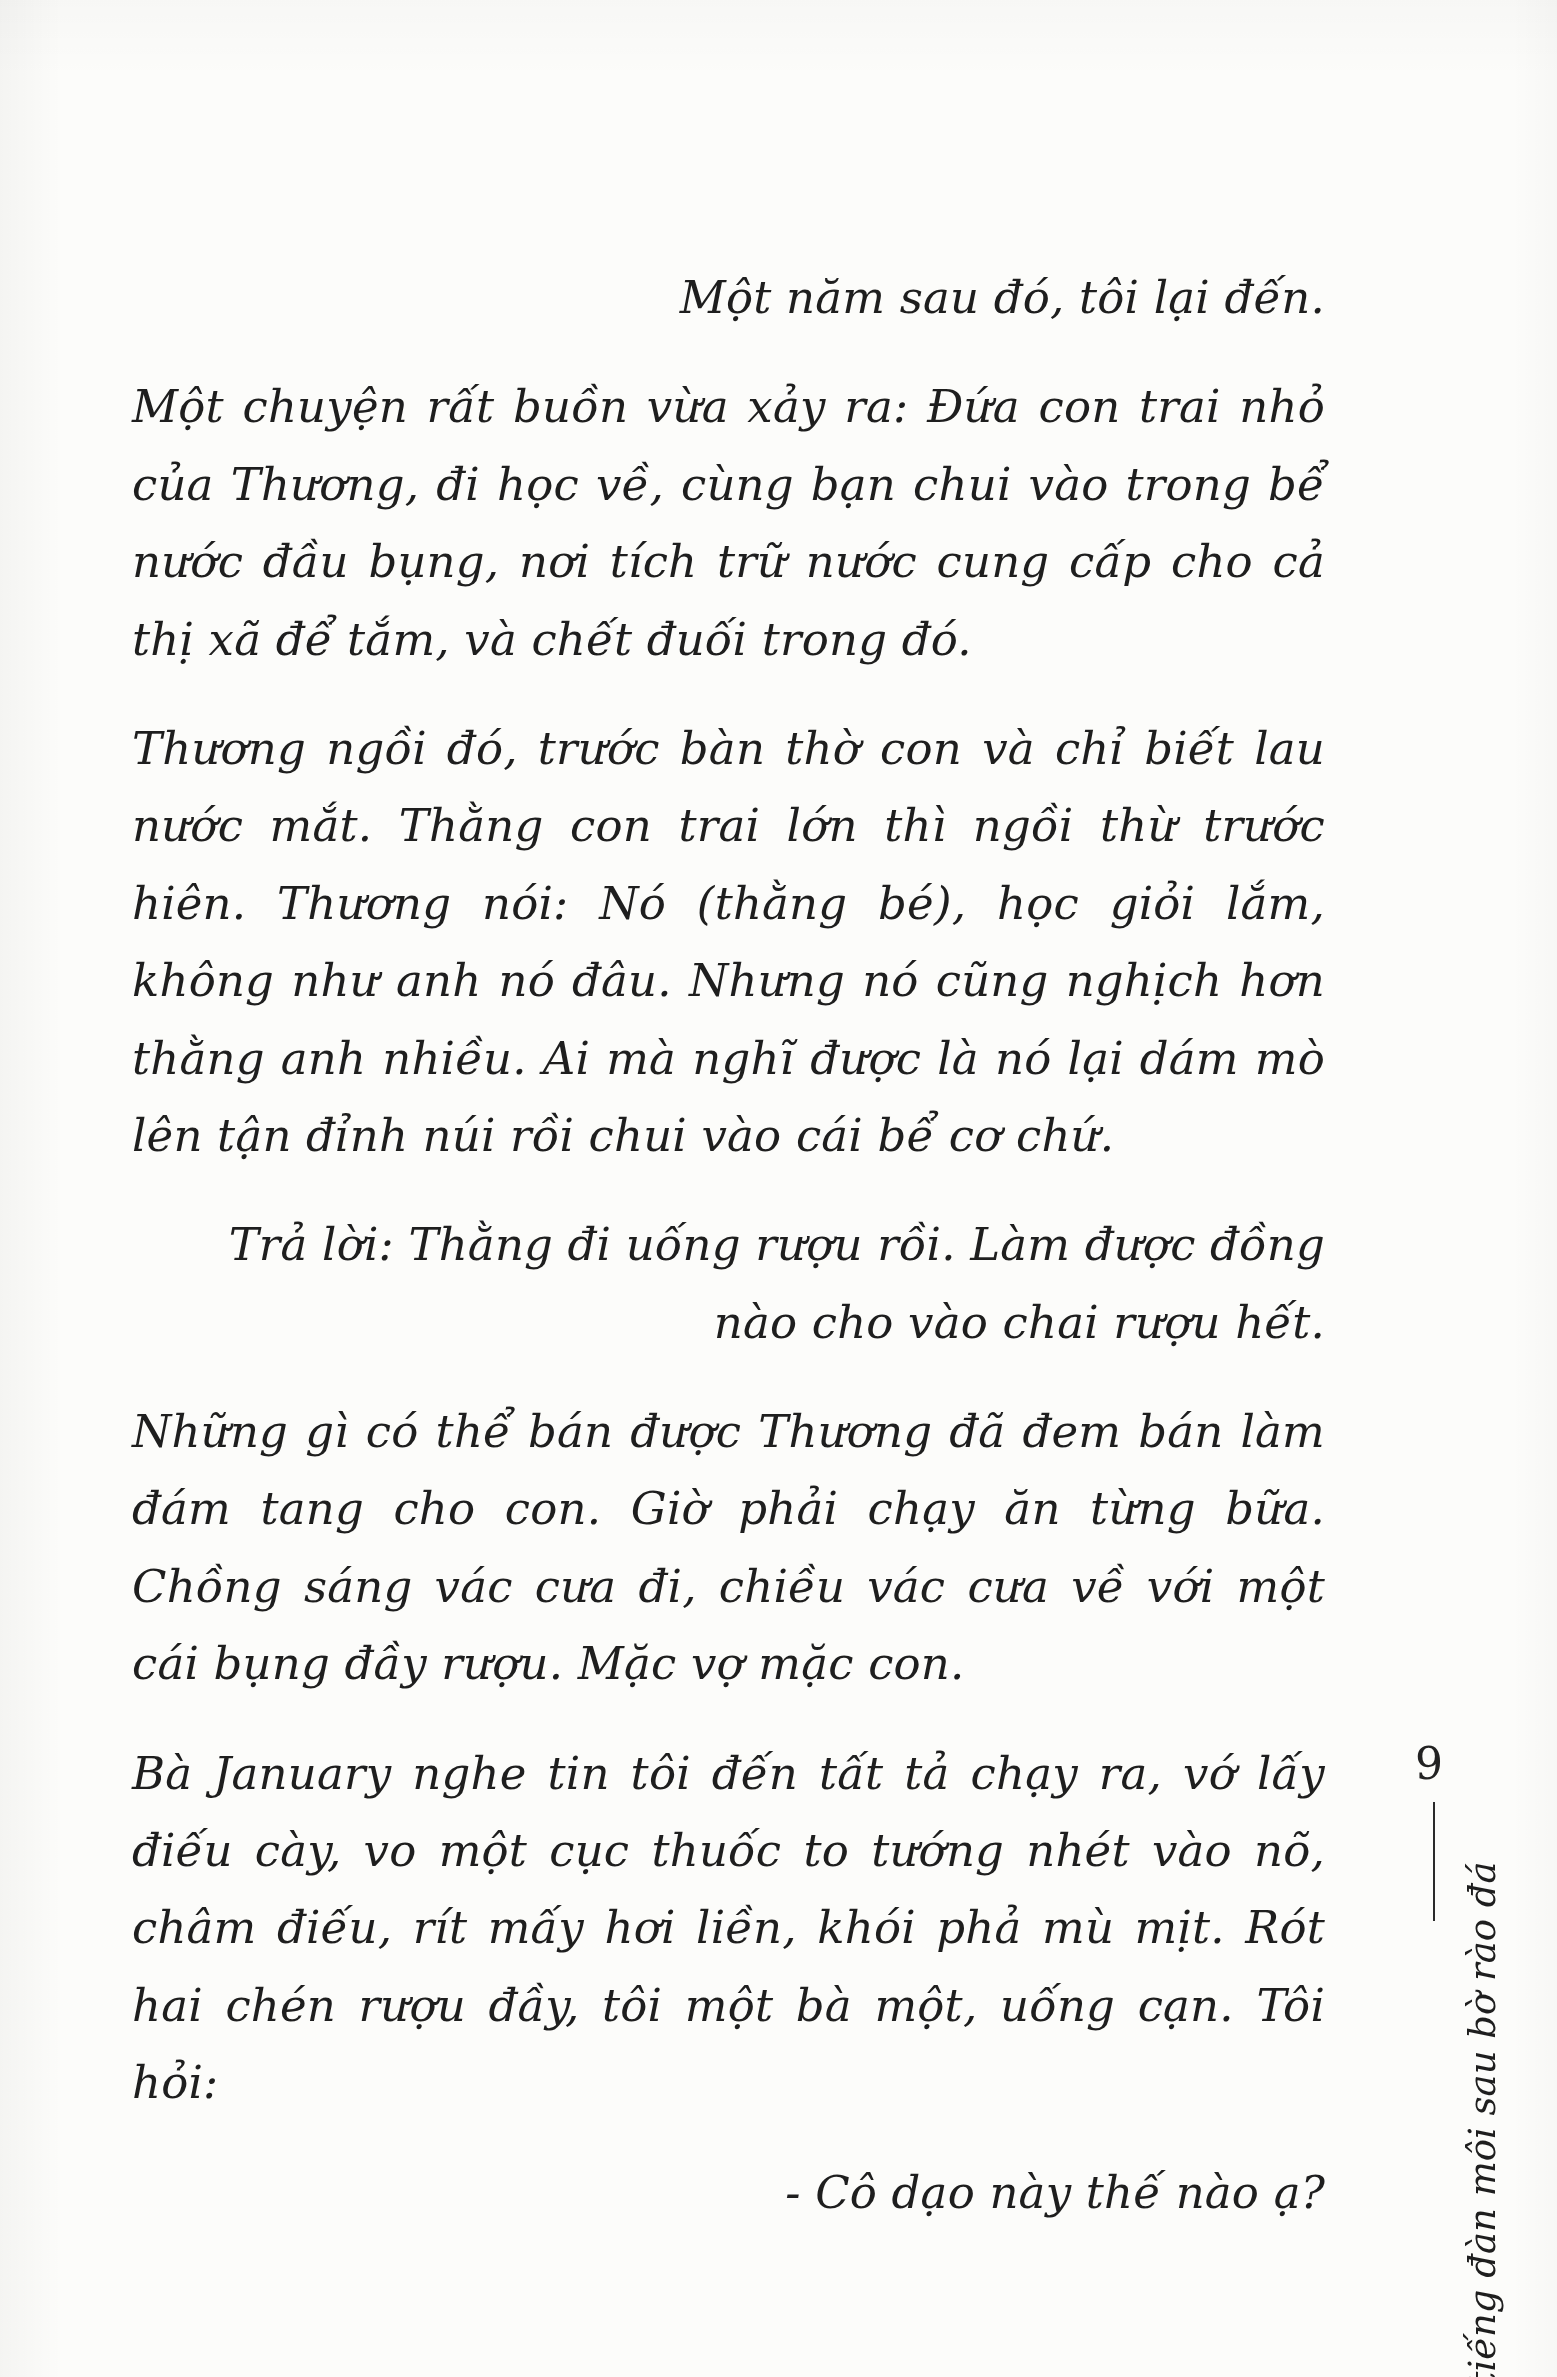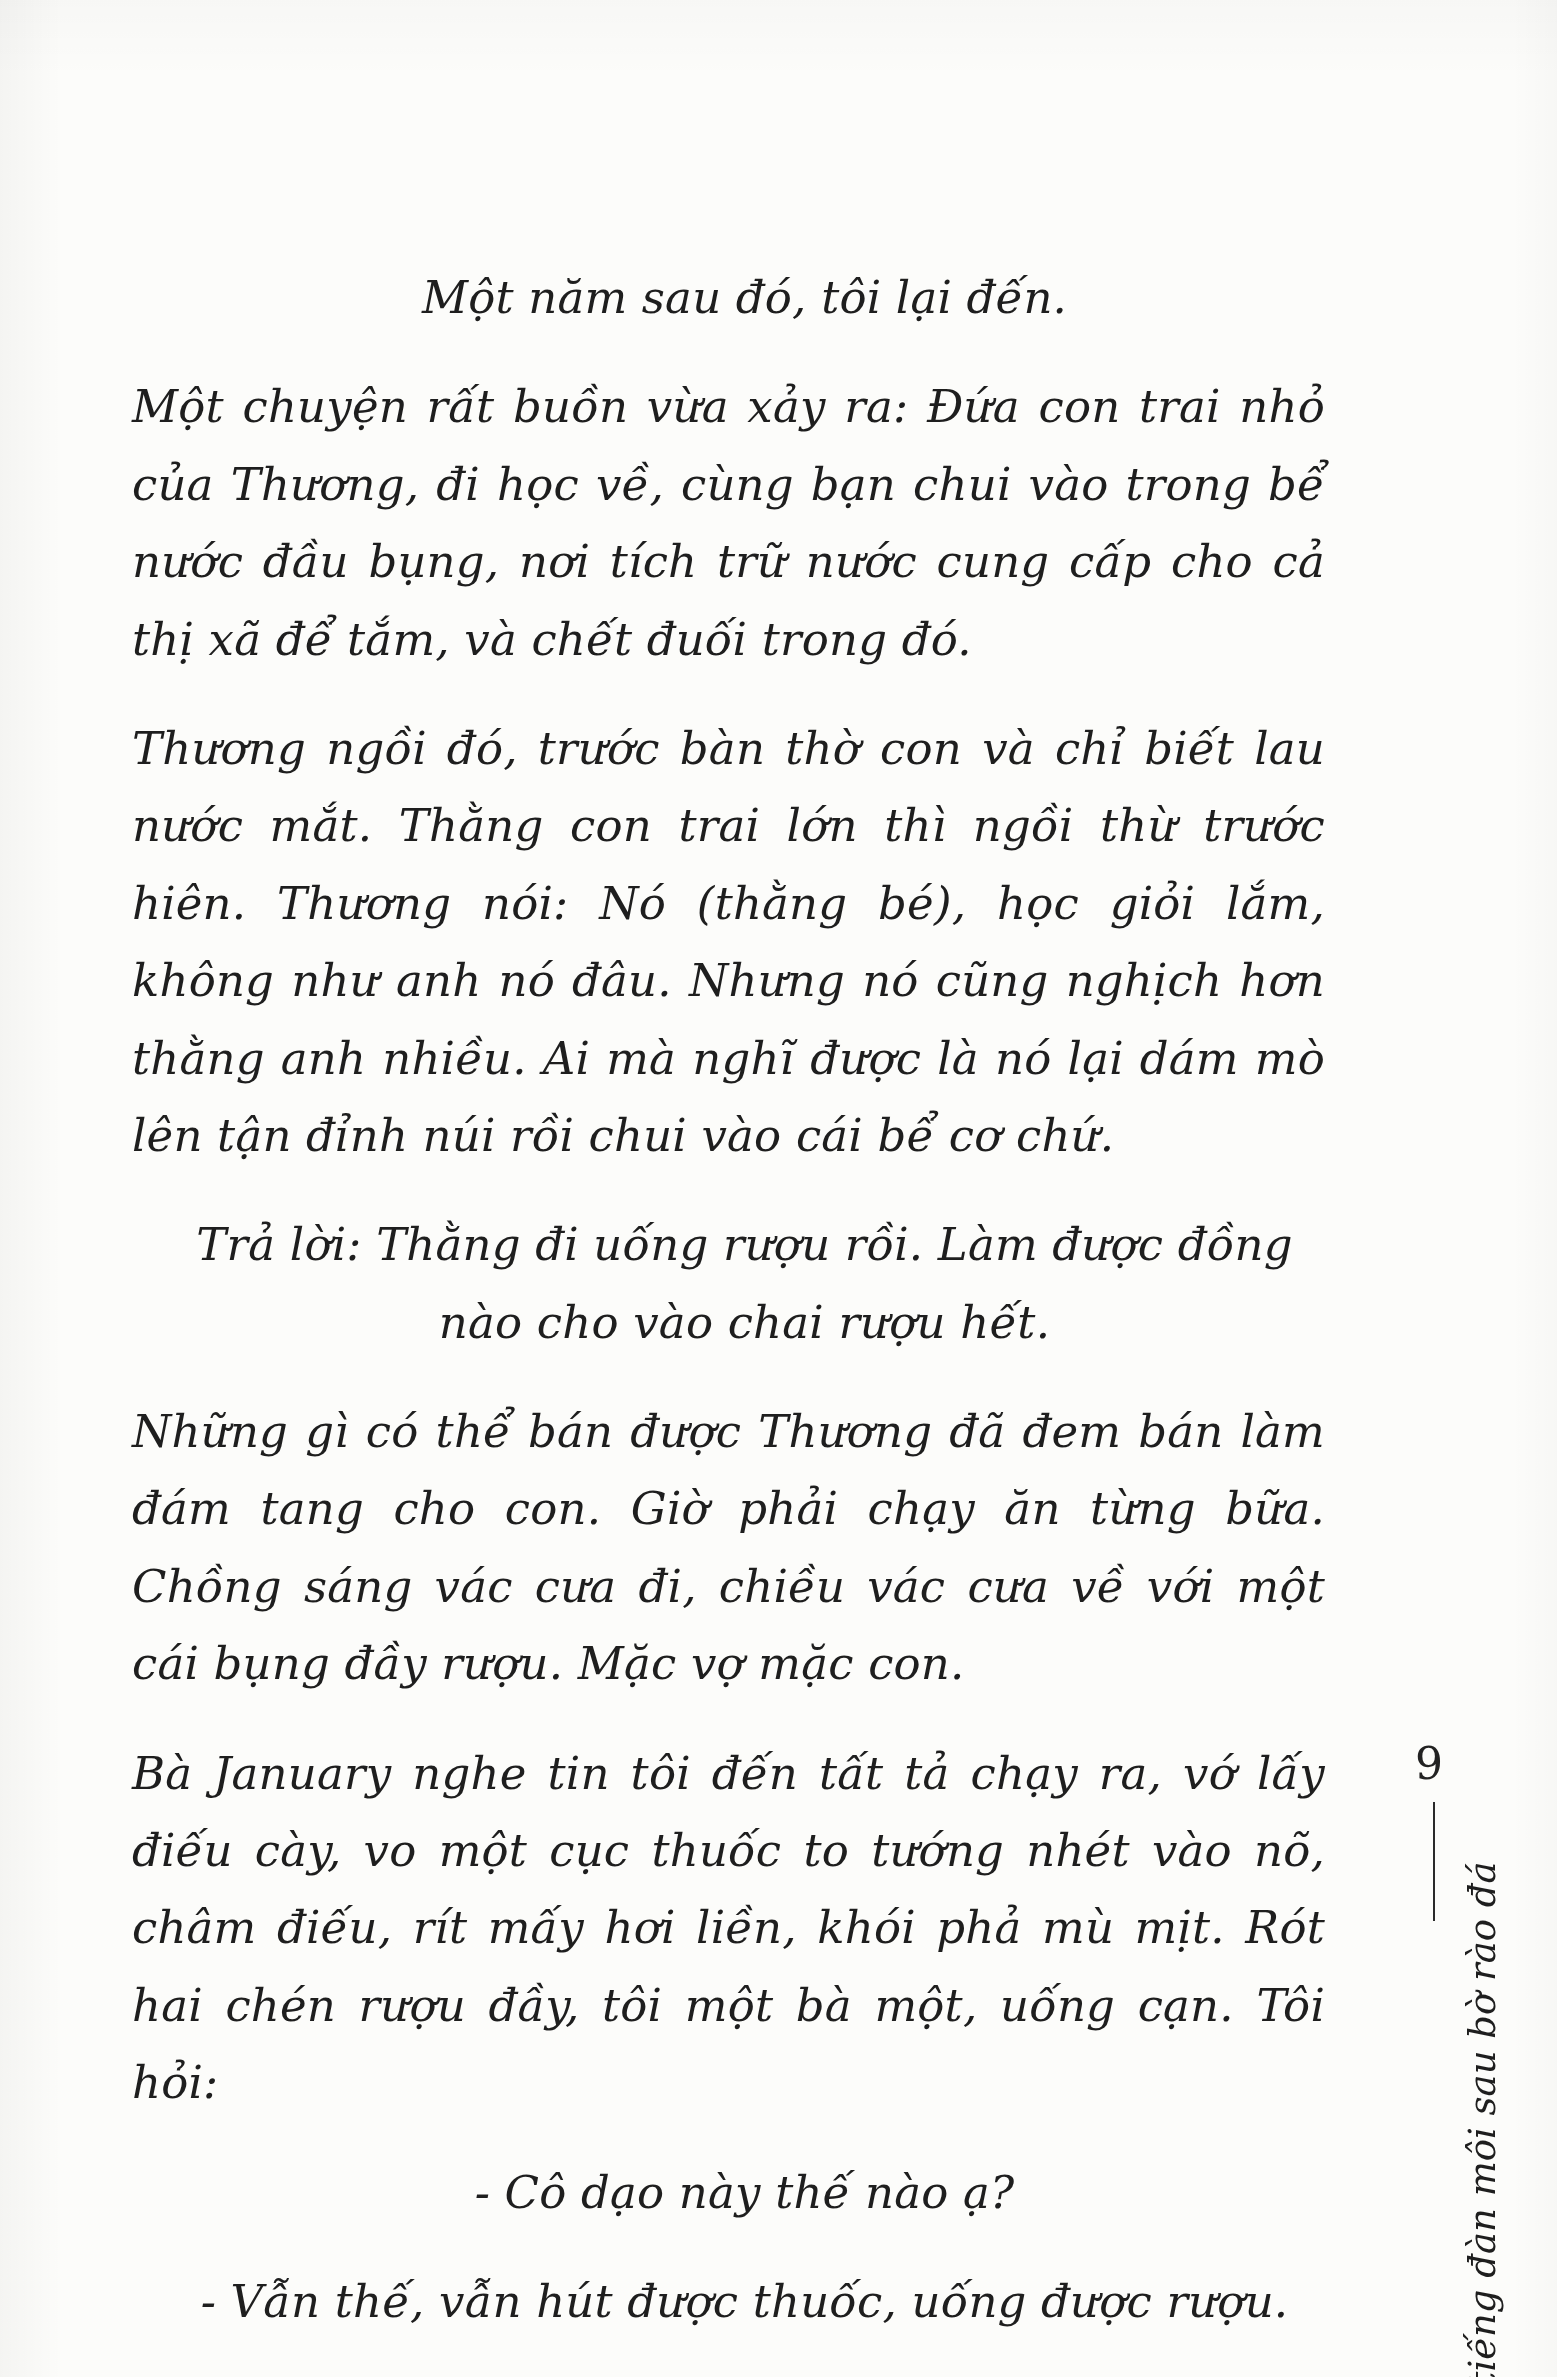--- a/index.html
+++ b/index.html
@@ -35,21 +35,21 @@
     font-size: 45px;
     line-height: 1.72;
     letter-spacing: 0.2px;
   }
   .text-block p {
     margin: 0 0 32px 0;
     text-align: justify;
     text-justify: inter-word;
   }
   .text-block p.no-justify {
-    text-align: center;
+    text-align: right;
     margin-left: 32px;
   }
   .margin-area {
     position: absolute;
     right: 81px;
     top: 0;
     width: 105px;
     height: 100%;
     pointer-events: none;
   }
@@ -91,21 +91,20 @@
 <div class="page">
 
   <div class="text-block" id="paragraphs">
       <p class="no-justify">Một năm sau đó, tôi lại đến.</p>
       <p>Một chuyện rất buồn vừa xảy ra: Đứa con trai nhỏ của Thương, đi học về, cùng bạn chui vào trong bể nước đầu bụng, nơi tích trữ nước cung cấp cho cả thị xã để tắm, và chết đuối trong đó.</p>
       <p>Thương ngồi đó, trước bàn thờ con và chỉ biết lau nước mắt. Thằng con trai lớn thì ngồi thừ trước hiên. Thương nói: Nó (thằng bé), học giỏi lắm, không như anh nó đâu. Nhưng nó cũng nghịch hơn thằng anh nhiều. Ai mà nghĩ được là nó lại dám mò lên tận đỉnh núi rồi chui vào cái bể cơ chứ.</p>
       <p class="no-justify">Trả lời: Thằng đi uống rượu rồi. Làm được đồng nào cho vào chai rượu hết.</p>
       <p>Những gì có thể bán được Thương đã đem bán làm đám tang cho con. Giờ phải chạy ăn từng bữa. Chồng sáng vác cưa đi, chiều vác cưa về với một cái bụng đầy rượu. Mặc vợ mặc con.</p>
       <p>Bà January nghe tin tôi đến tất tả chạy ra, vớ lấy điếu cày, vo một cục thuốc to tướng nhét vào nõ, châm điếu, rít mấy hơi liền, khói phả mù mịt. Rót hai chén rượu đầy, tôi một bà một, uống cạn. Tôi hỏi:</p>
       <p class="no-justify">- Cô dạo này thế nào ạ?</p>
-      <p class="no-justify">- Vẫn thế, vẫn hút được thuốc, uống được rượu.</p>
     </div>
 
   <div class="margin-area">
     <div class="page-number">9</div>
     <div class="margin-rule"></div>
     <div class="margin-title">tiếng đàn môi sau bờ rào đá</div>
   </div>
 
 </div>
 

